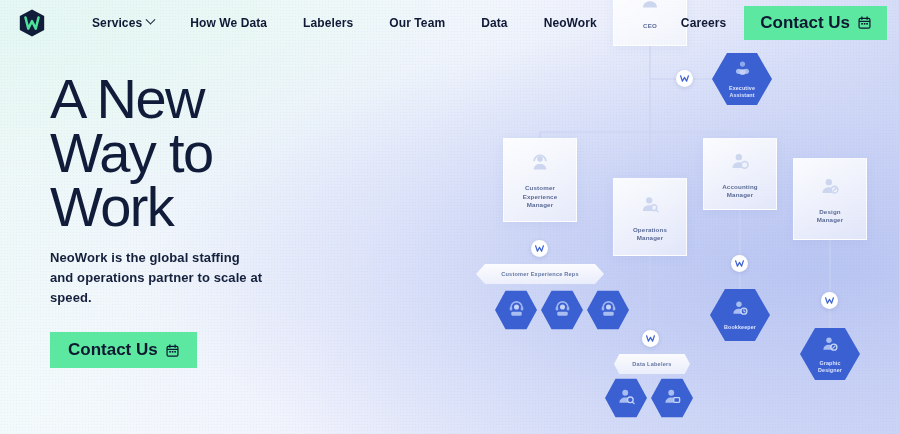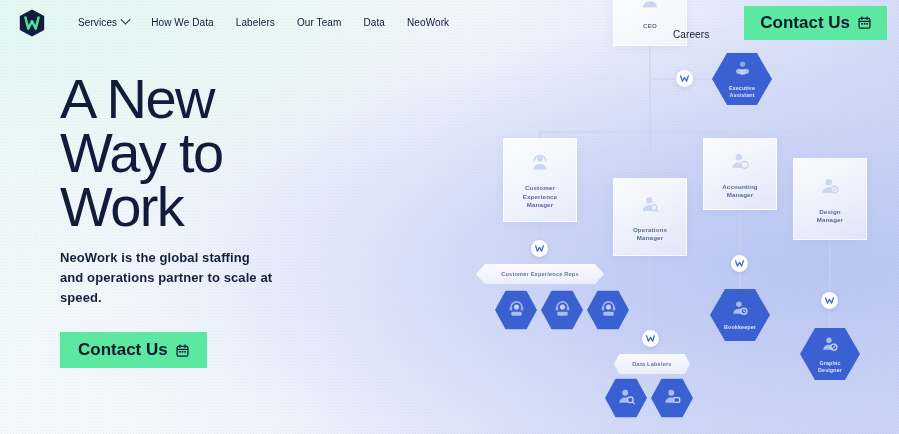--- a/index.html
+++ b/index.html
@@ -41,62 +41,63 @@
     padding: 0 0 0 12px;
   }
   .logo-wrap { width: 40px; display:flex; align-items:center; justify-content:center; }
   .nav-links {
     display: flex;
     align-items: center;
     gap: 22px;
     margin-left: 26px;
   }
   .nav-link {
-    font-size: 10px;
-    font-weight: normal;
+    font-size: 12px;
+    font-weight: bold;
     color: #101935;
     letter-spacing: .1px;
     white-space: nowrap;
     cursor: pointer;
     display: flex;
     align-items: center;
     gap: 5px;
+    margin-left: 14px;
   }
   .chev {
     display:inline-block;
     width: 7px; height: 7px;
     border-right: 1.4px solid #101935;
     border-bottom: 1.4px solid #101935;
     transform: rotate(45deg) translate(-2px,-2px);
   }
   .nav-right {
     margin-left: auto;
     display: flex;
-    align-items: flex-end;
-    gap: 35px;
+    align-items: center;
+    gap: 18px;
     padding-right: 12px;
   }
   .btn-green {
     background: #5ce8a0;
     color: #0d1730;
     font-size: 17px;
     font-weight: bold;
     border: none;
     display: flex;
     align-items: center;
     gap: 8px;
     cursor: pointer;
     font-family: inherit;
   }
   #contact-nav-btn { height: 34px; padding: 0 16px; }
 
   
   #hero {
     position: absolute;
-    left: 60px;
+    left: 50px;
     top: 72px;
     z-index: 5;
     width: 330px;
   }
   #hero-title {
     font-size: 56px;
     line-height: 54px;
     font-weight: normal;
     letter-spacing: -1.6px;
     color: #111c3a;

